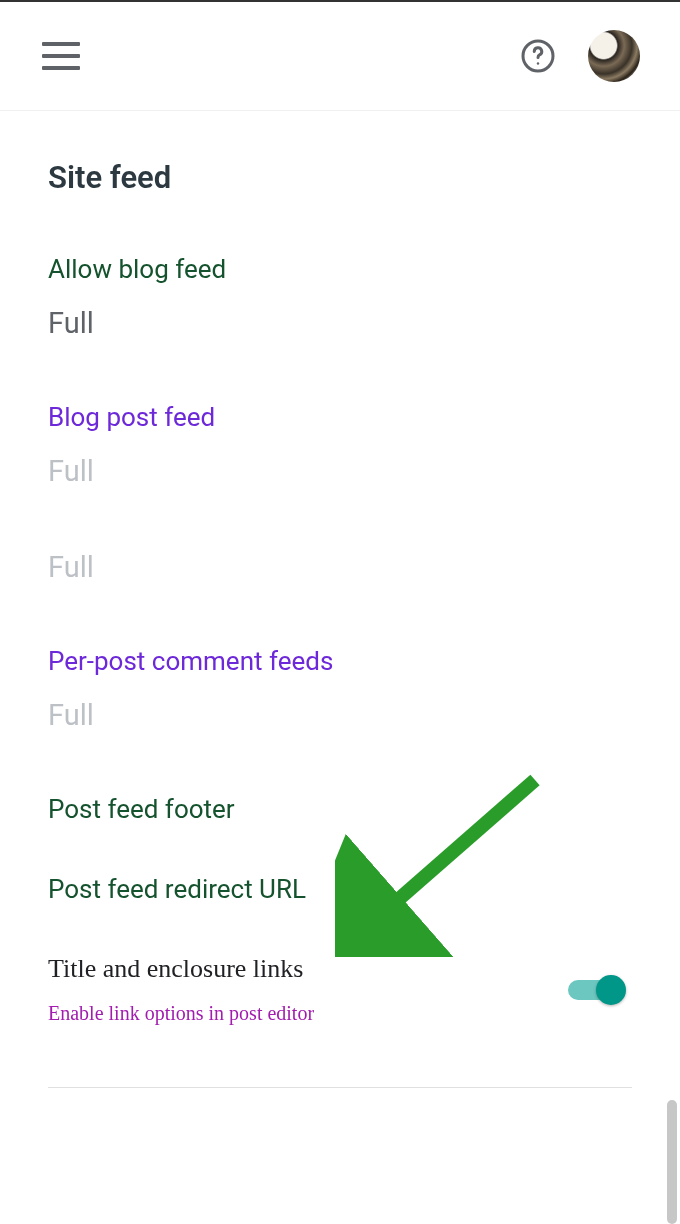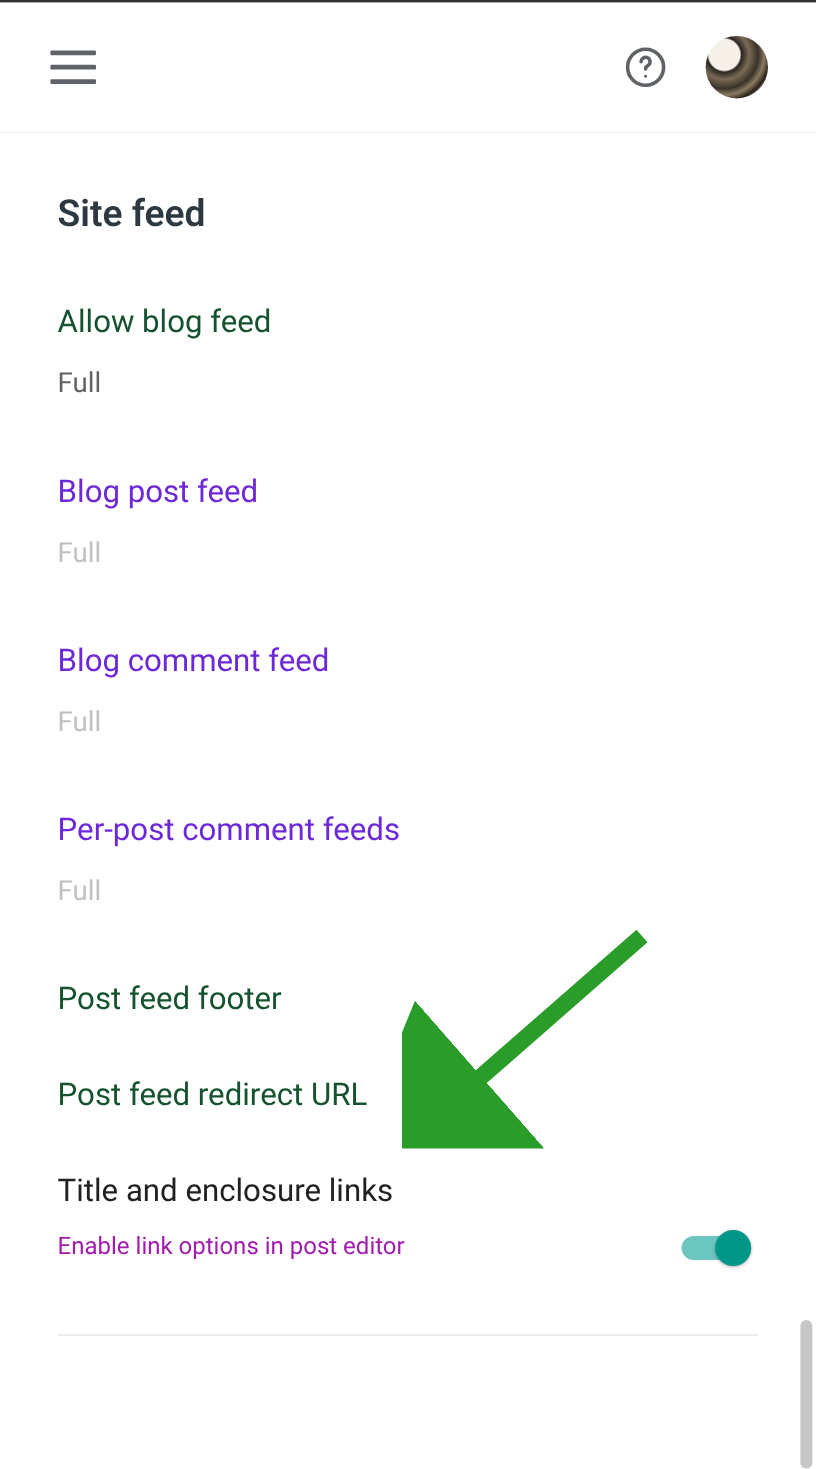--- a/index.html
+++ b/index.html
@@ -76,38 +76,39 @@
     .setting-item {
       margin-bottom: 62px;
     }
     .setting-label {
       font-size: 26px;
       color: #14532d;
       margin-bottom: 22px;
       cursor: pointer;
     }
     .setting-value {
-      font-size: 23px;
+      font-size: 29px;
       color: #5f6368;
     }
     .setting-item.disabled .setting-label {
       color: #6d28d9;
     }
     .setting-item.disabled .setting-value {
       color: #bdc1c6;
     }
     .setting-item.no-value {
       margin-bottom: 50px;
     }
     .toggle-row {
       display: flex;
-      align-items: flex-end;
+      align-items: center;
       justify-content: space-between;
       margin-top: 25px;
       padding-right: 12px;
+      font-family: Liberation Serif, serif;
     }
     .toggle-text {
       flex: 1;
     }
     .toggle-title {
       font-size: 26px;
       color: #202124;
       margin-bottom: 18px;
     }
     .toggle-subtitle {
@@ -185,21 +186,20 @@
     <div class="setting-label">Allow blog feed</div>
     <div class="setting-value">Full</div>
   </div>
 
   <div class="setting-item disabled">
     <div class="setting-label">Blog post feed</div>
     <div class="setting-value">Full</div>
   </div>
 
   <div class="setting-item disabled">
-    <div class="setting-label">Blog comment feed</div>
     <div class="setting-value">Full</div>
   </div>
 
   <div class="setting-item disabled">
     <div class="setting-label">Per-post comment feeds</div>
     <div class="setting-value">Full</div>
   </div>
 
   <div class="setting-item no-value">
     <div class="setting-label">Post feed footer</div>

